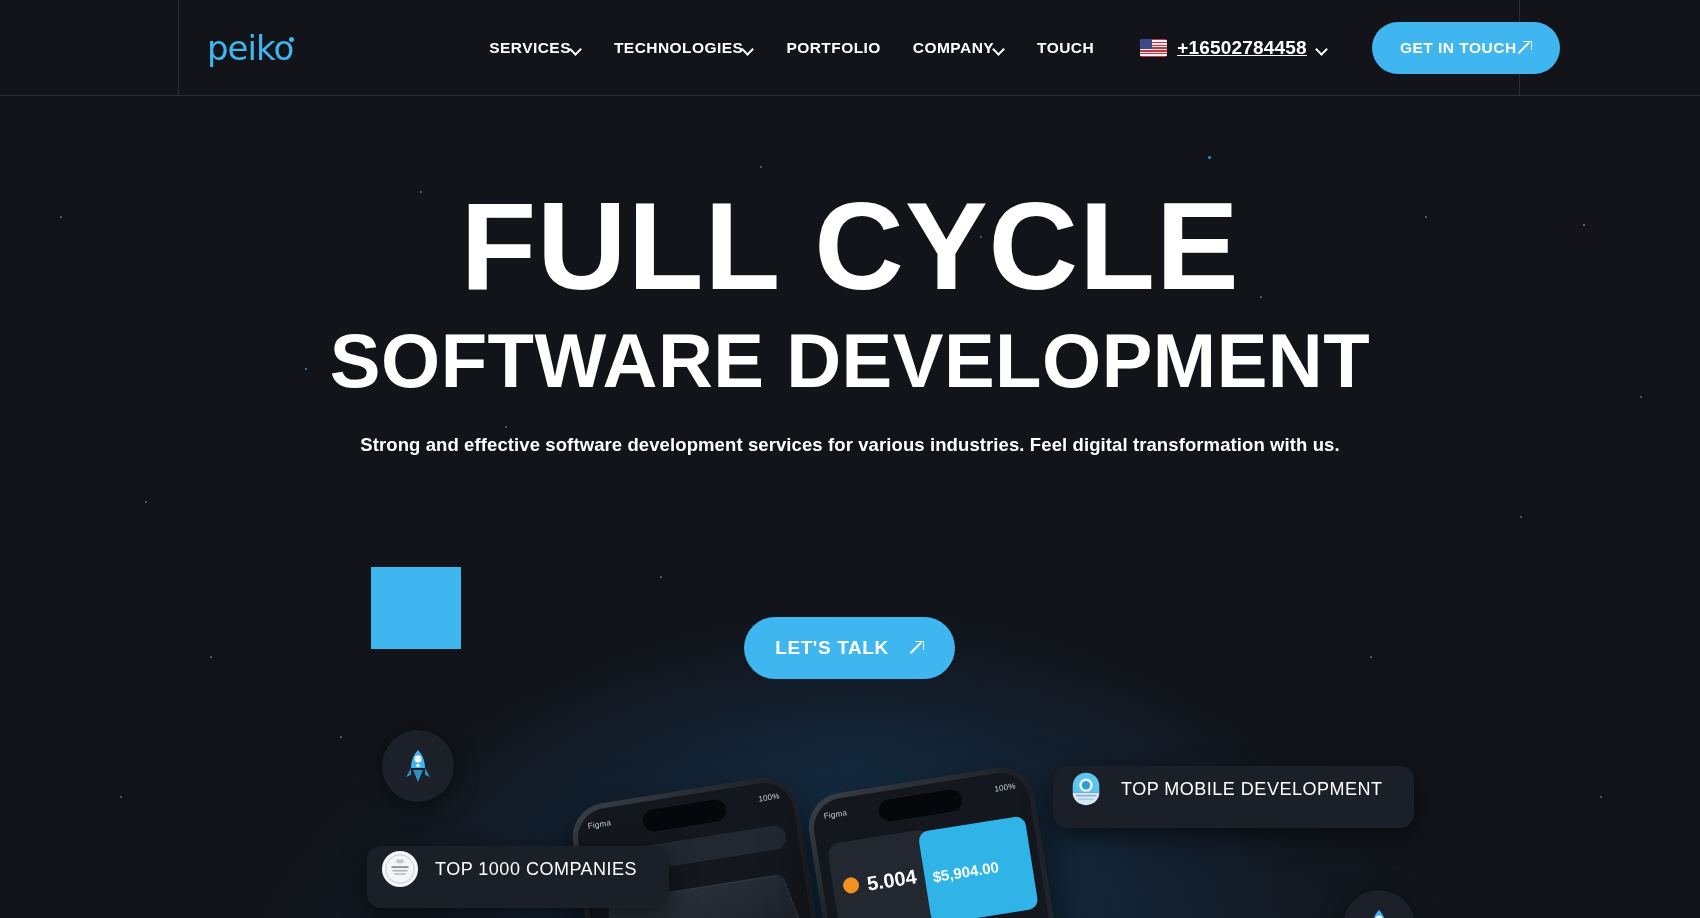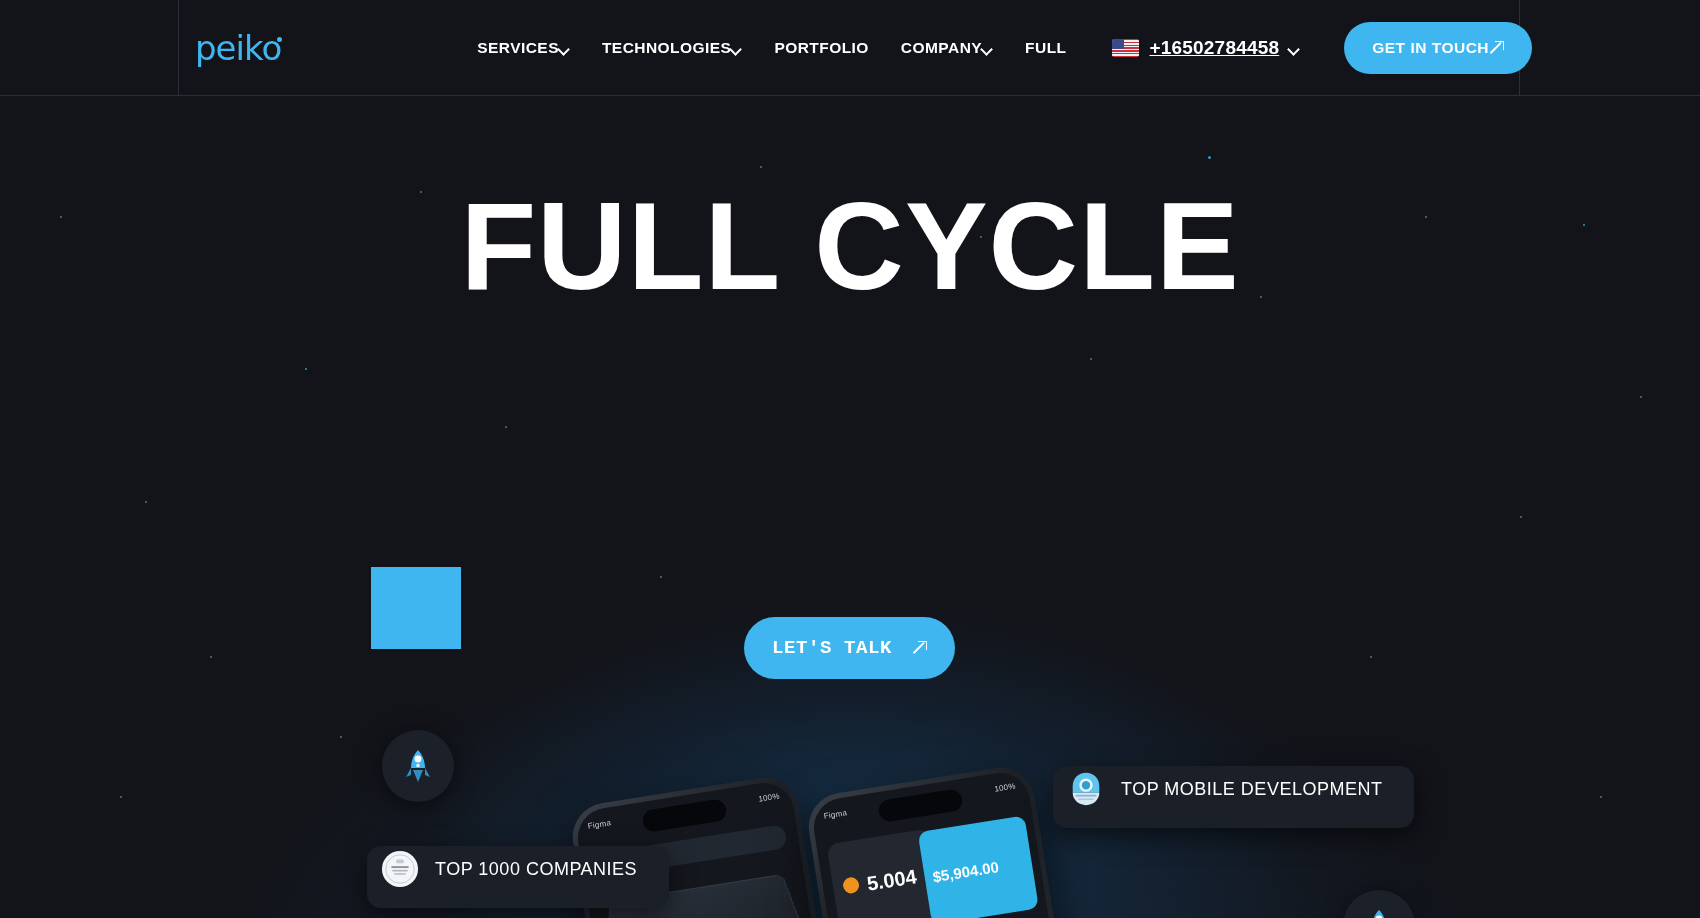--- a/index.html
+++ b/index.html
@@ -54,21 +54,21 @@
     position: absolute;
     left: 178px; top: 0;
     width: 1342px; height: 95px;
     border-left: 1px solid #2a2e38;
     border-right: 1px solid #2a2e38;
     display: flex;
     align-items: center;
   }
 
   .logo {
-    margin-left: 16px;
+    margin-left: 28px;
     font-size: 34px;
     font-weight: 400;
     letter-spacing: -1px;
     color: #3fb6ef;
     line-height: 1;
     position: relative;
     font-family: "DejaVu Sans", sans-serif;
     cursor: pointer;
   }
   .logo .dot {
@@ -245,21 +245,21 @@
     color: #ffffff;
     font-size: 19px;
     font-weight: 700;
     letter-spacing: .6px;
     display: flex;
     align-items: center;
     justify-content: center;
     gap: 21px;
     cursor: pointer;
     border: none;
-    font-family: Liberation Mono, monospace;
+    font-family: Liberation Sans, sans-serif;
   }
 
   
   .rocket-bubble {
     position: absolute;
     width: 72px; height: 72px;
     border-radius: 50%;
     background: #1b2029;
     display: flex;
     align-items: center;
@@ -443,21 +443,21 @@
           <span class="chev"></span>
         </div>
         <div class="nav-item">
           <span>PORTFOLIO</span>
         </div>
         <div class="nav-item">
           <span>COMPANY</span>
           <span class="chev"></span>
         </div>
         <div class="nav-item">
-          <span>FULL</span>
+          <span>TOUCH</span>
         </div>
       </nav>
 
       <div class="phone">
         <span class="flag">
           <span class="canton"></span>
         </span>
         <span class="phone-num">+16502784458</span>
         <span class="chev"></span>
       </div>
@@ -466,20 +466,22 @@
         <span>GET IN TOUCH</span>
         <span class="arrow-ne"></span>
       </button>
 
     </div>
   </div>
 
   <div class="hero">
 
     <h1 class="headline-1">FULL CYCLE</h1>
+    <h2 class="headline-2">SOFTWARE DEVELOPMENT</h2>
+    <p class="subtitle">Strong and effective software development services for various industries. Feel digital transformation with us.</p>
 
     <div class="blue-square"></div>
 
     <button class="cta-hero">
       <span>LET'S TALK</span>
       <span class="arrow-ne"></span>
     </button>
 
     <div class="phones">
 

